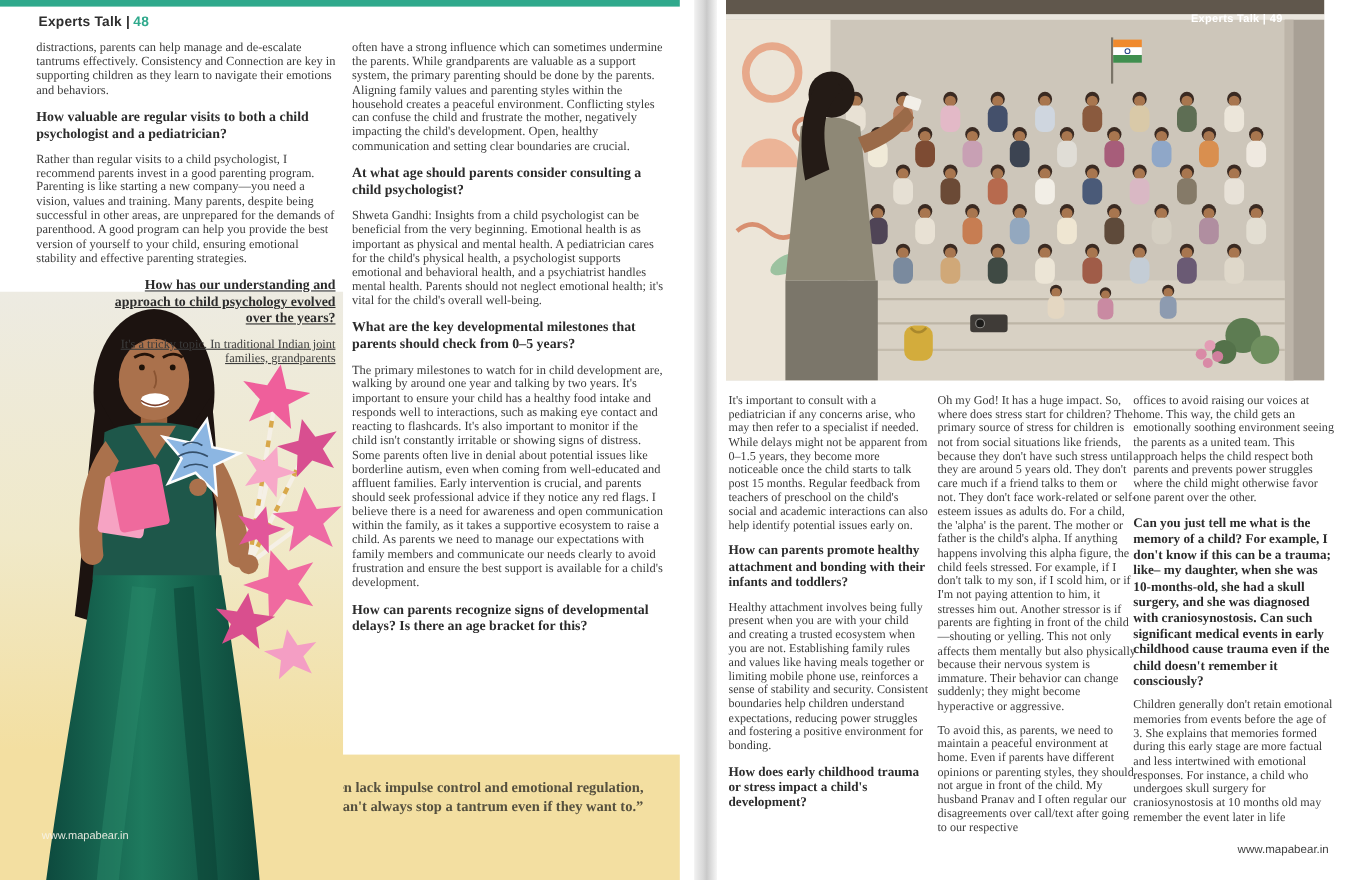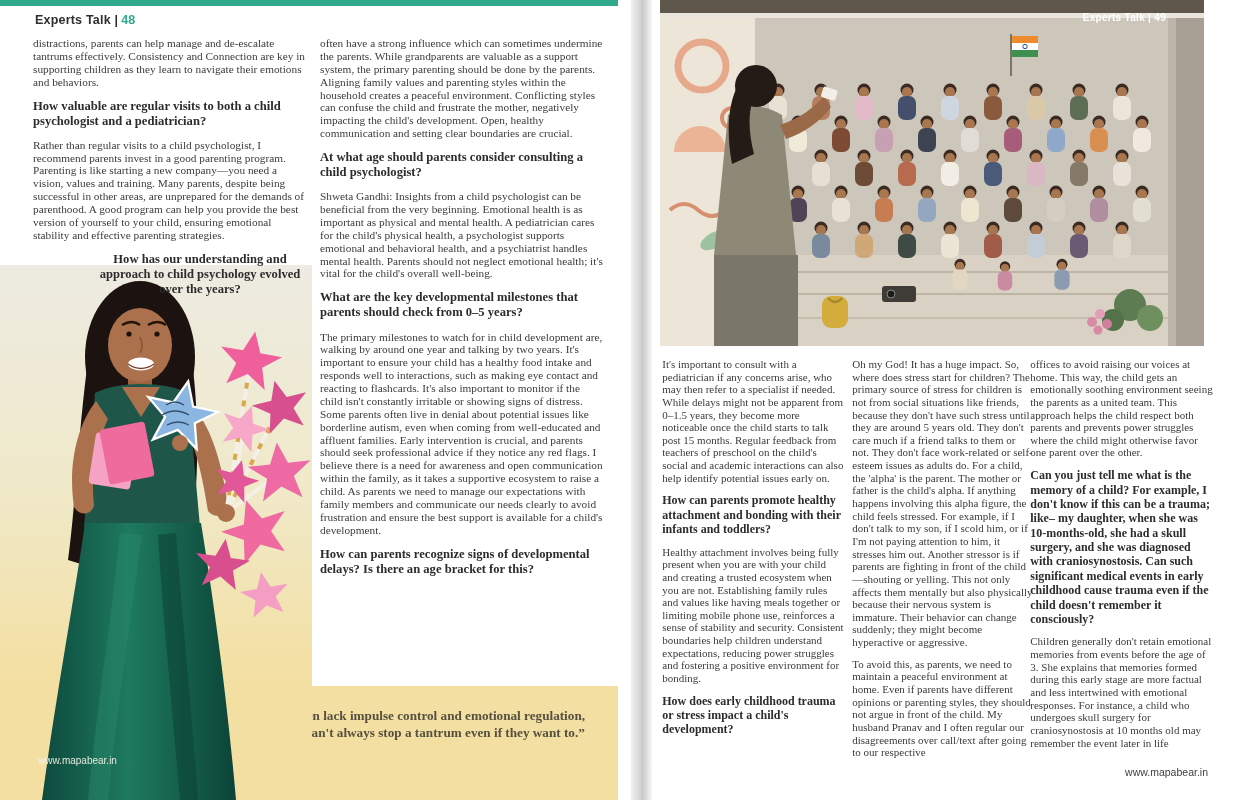--- a/index.html
+++ b/index.html
@@ -7,21 +7,21 @@
   .spread{position:relative;display:flex;width:1236px;height:800px;overflow:hidden;}
   
   .page-left{position:relative;width:644px;height:800px;background:#ffffff;overflow:hidden;}
   .accent-bar{position:absolute;left:0;top:0;width:618px;height:6px;background:#2fa98c;z-index:6;}
   .pl-hdr{position:absolute;left:35px;top:13px;z-index:6;font-family:"Liberation Sans",sans-serif;font-size:12.5px;font-weight:bold;color:#2e2e2e;letter-spacing:.2px;}
   .pl-hdr .num{color:#2fa98c;margin-left:3px;}
   .pl-colA{position:absolute;left:33px;top:37px;width:272px;z-index:5;}
   .pl-colB{position:absolute;left:320px;top:37px;width:284px;z-index:5;}
   p.body{margin:0 0 10px;font-size:11.3px;line-height:1.14;}
   .q{font-weight:bold;font-size:12.6px;line-height:1.2;margin:3px 0 10px;color:#2c2c2c;}
-  .alignR{text-align:center;padding-left:62px;}
+  .alignR{text-align:right;padding-left:62px;text-decoration:underline;}
   .photo-left{position:absolute;left:0;top:265px;width:312px;height:535px;z-index:3;}
   .pull-quote{position:absolute;left:230px;top:686px;width:388px;height:114px;box-sizing:border-box;background:#f3dfa1;z-index:2;padding:21px 30px 0;text-align:center;font-weight:bold;font-size:13.2px;line-height:1.32;color:#55503f;}
   .url-left{position:absolute;left:38px;top:755px;z-index:6;font-family:"Liberation Sans",sans-serif;font-size:10px;color:#f6f3e9;opacity:.92;}
   
   .gutter{width:22px;height:800px;background:linear-gradient(90deg,#f2f2f2 0%,#d7d7d7 40%,#c9c9c9 55%,#f7f7f7 100%);}
   
   .page-right{position:relative;width:596px;height:800px;background:#ffffff;overflow:hidden;}
   .photo-right{position:absolute;left:8px;top:0;width:544px;height:346px;}
   .pr-hdr{position:absolute;top:12px;right:70px;z-index:6;font-family:"Liberation Sans",sans-serif;font-size:10px;font-weight:bold;color:#ffffff;letter-spacing:.3px;}
   .pr-col{position:absolute;top:358px;width:182px;}
@@ -41,20 +41,21 @@
     <div class="accent-bar"></div>
     <div class="pl-hdr">
       <span>Experts Talk |</span><span class="num">48</span>
     </div>
 
     <div class="pl-colA">
       <p class="body">distractions, parents can help manage and de-escalate tantrums effectively. Consistency and Connection are key in supporting children as they learn to navigate their emotions and behaviors.</p>
       <div class="q">How valuable are regular visits to both a child psychologist and a pediatrician?</div>
       <p class="body">Rather than regular visits to a child psychologist, I recommend parents invest in a good parenting program. Parenting is like starting a new company—you need a vision, values and training. Many parents, despite being successful in other areas, are unprepared for the demands of parenthood. A good program can help you provide the best version of yourself to your child, ensuring emotional stability and effective parenting strategies.</p>
       <div class="q alignR">How has our understanding and approach to child psychology evolved over the years?</div>
+      <p class="body alignR">It's a tricky topic. In traditional Indian joint families, grandparents</p>
     </div>
 
     <div class="pl-colB">
       <p class="body">often have a strong influence which can sometimes undermine the parents. While grandparents are valuable as a support system, the primary parenting should be done by the parents. Aligning family values and parenting styles within the household creates a peaceful environment. Conflicting styles can confuse the child and frustrate the mother, negatively impacting the child's development. Open, healthy communication and setting clear boundaries are crucial.</p>
       <div class="q">At what age should parents consider consulting a child psychologist?</div>
       <p class="body">Shweta Gandhi: Insights from a child psychologist can be beneficial from the very beginning. Emotional health is as important as physical and mental health. A pediatrician cares for the child's physical health, a psychologist supports emotional and behavioral health, and a psychiatrist handles mental health. Parents should not neglect emotional health; it's vital for the child's overall well-being.</p>
       <div class="q">What are the key developmental milestones that parents should check from 0–5 years?</div>
       <p class="body">The primary milestones to watch for in child development are, walking by around one year and talking by two years. It's important to ensure your child has a healthy food intake and responds well to interactions, such as making eye contact and reacting to flashcards. It's also important to monitor if the child isn't constantly irritable or showing signs of distress. Some parents often live in denial about potential issues like borderline autism, even when coming from well-educated and affluent families. Early intervention is crucial, and parents should seek professional advice if they notice any red flags. I believe there is a need for awareness and open communication within the family, as it takes a supportive ecosystem to raise a child. As parents we need to manage our expectations with family members and communicate our needs clearly to avoid frustration and ensure the best support is available for a child's development.</p>
       <div class="q">How can parents recognize signs of developmental delays? Is there an age bracket for this?</div>
     </div>

